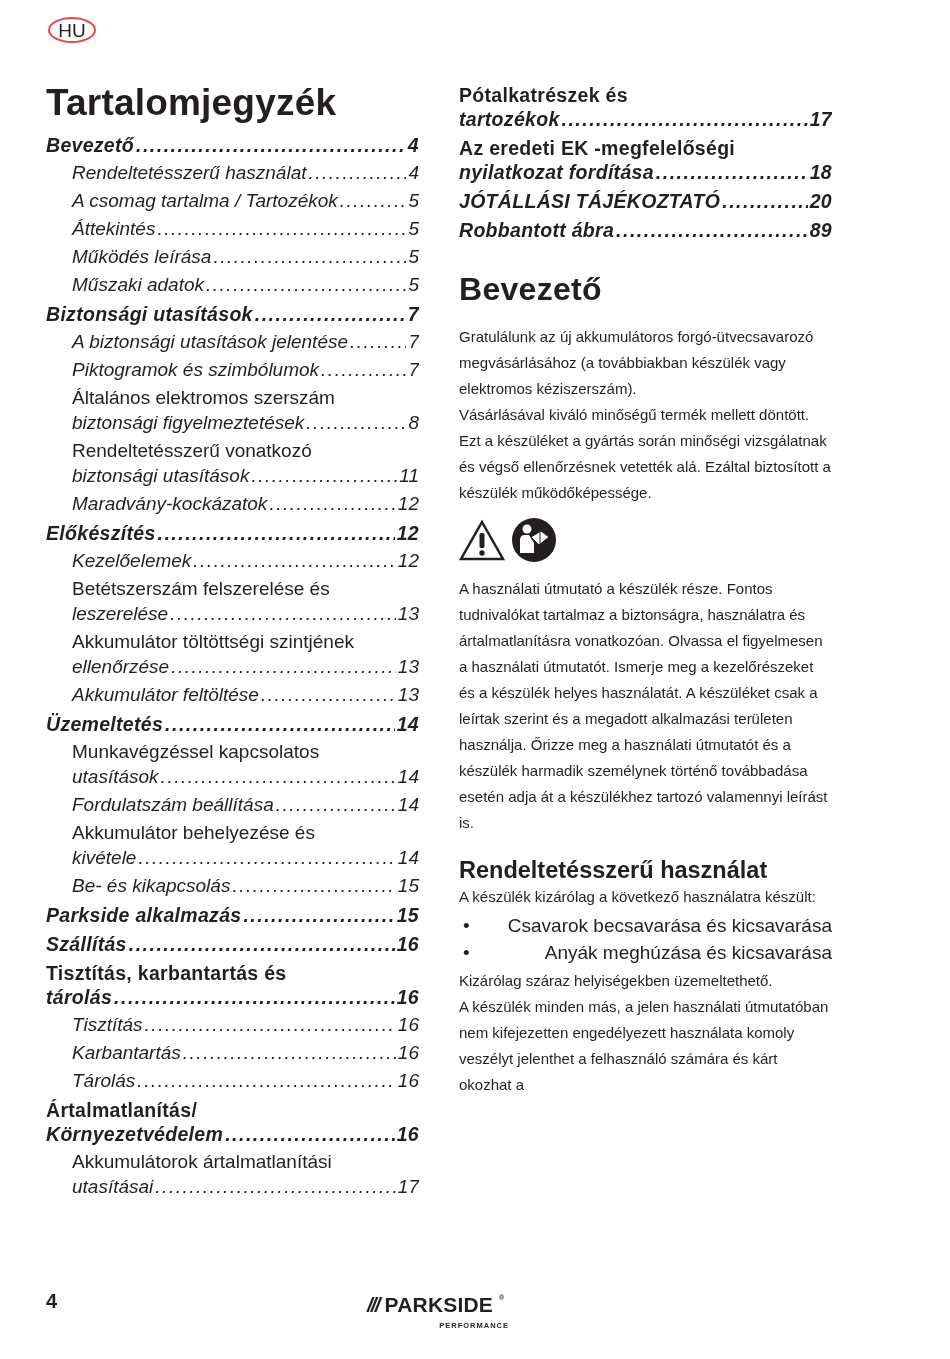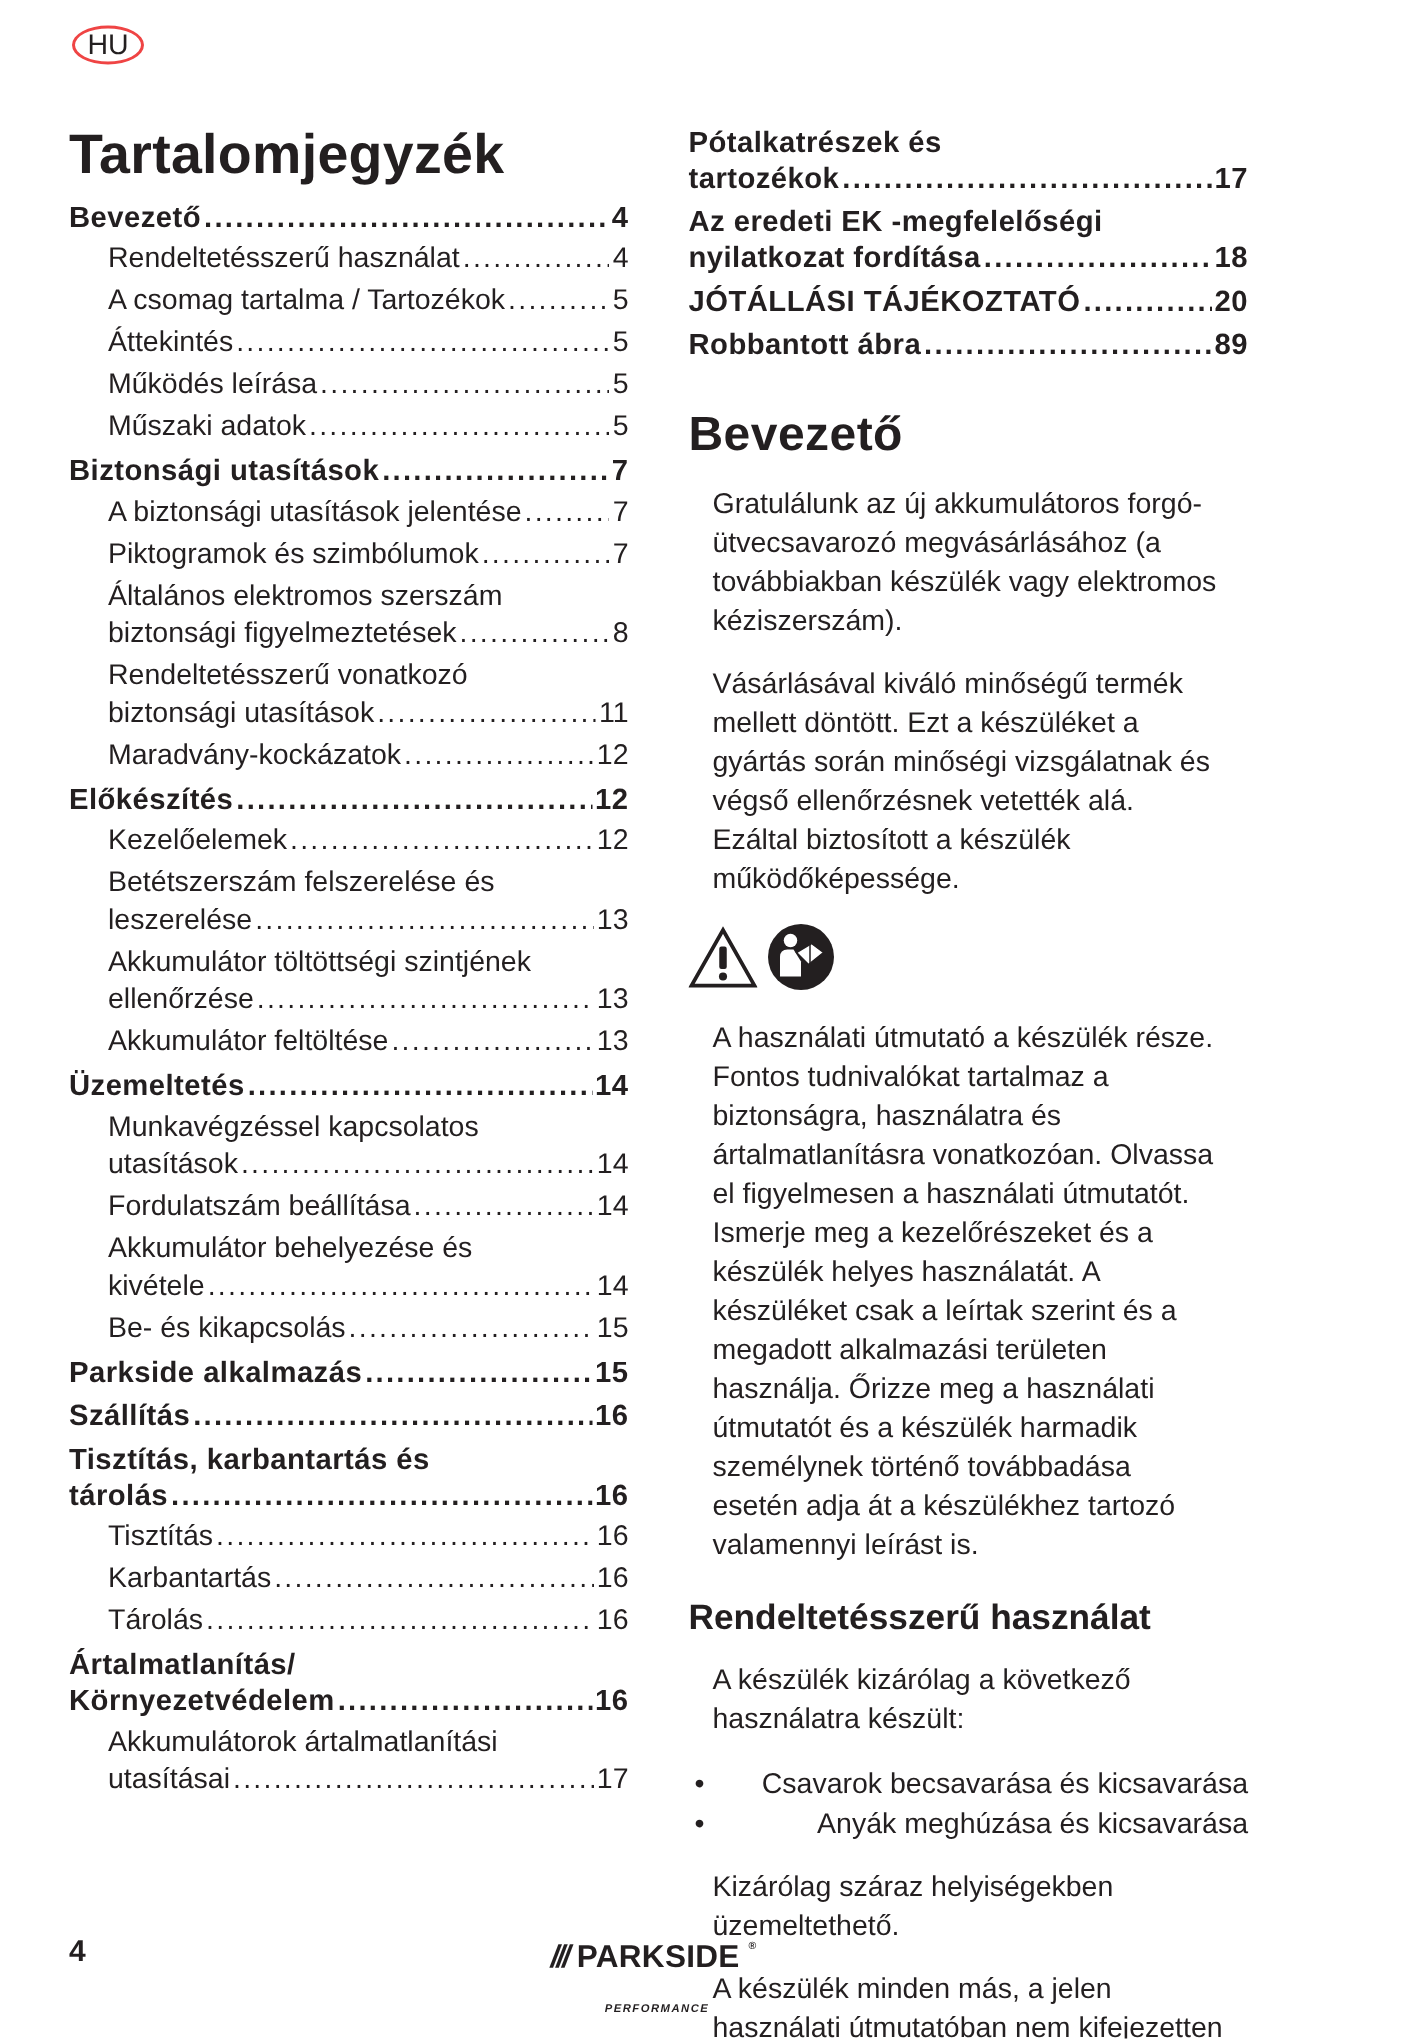--- a/index.html
+++ b/index.html
@@ -24,37 +24,37 @@
   .toc-entry { position: relative; overflow: hidden; }
   .toc-entry.main {
     font-weight: bold; font-size: 19.5px; line-height: 24px;
     padding: 3px 0 2px 0; letter-spacing: 0.3px;
   }
   .toc-entry.sub {
     font-size: 19px; line-height: 25px; padding-left: 26px; padding-top: 1px; padding-bottom: 2px;
   }
   .toc-entry .line-first { display: block; white-space: nowrap; }
   .toc-entry .line-last {
-    display: flex; align-items: flex-start; white-space: nowrap;
+    display: flex; align-items: flex-start; white-space: nowrap; font-style: italic;
   }
   .toc-entry .label { flex: 0 0 auto; }
   .toc-entry .dots {
     flex: 1 1 auto; overflow: hidden; white-space: nowrap;
     letter-spacing: 1.5px; margin: 0 2px;
   }
   .toc-entry .dots::after {
     content: "................................................................................................................................................";
   }
   .toc-entry .page { flex: 0 0 auto; text-align: right; }
 
   .section-title {
     font-size: 32px; font-weight: bold; margin: 26px 0 16px 0; line-height: 38px;
     letter-spacing: 0.3px;
   }
-  .para { font-size: 19px; line-height: 26px; margin: 16px; }
+  .para { font-size: 15px; line-height: 26px; margin: 0; }
   .sub-title {
     font-size: 23.5px; font-weight: bold; margin: 20px 0 0 0; line-height: 28px;
   }
   .icon-row { display: flex; align-items: center; gap: 6px; margin: 12px 0 10px 0; height: 48px; }
   .bullets { list-style: none; padding: 0; margin: 2px 0; }
   .bullets li { font-size: 19px; line-height: 27px; position: relative; padding-left: 27px; text-align: right; }
   .bullets li::before {
     content: "\2022"; position: absolute; left: 4px; top: 0;
   }
 
@@ -64,22 +64,22 @@
   .brand {
     position: absolute; left: 367px; top: 1294px; width: 150px;
   }
   .brand-main {
     display: flex; align-items: center; gap: 6px;
     font-size: 21px; font-weight: bold; letter-spacing: 0.2px; line-height: 22px;
   }
   .brand-slashes { font-style: italic; letter-spacing: -2px; }
   .brand-reg { font-size: 7px; vertical-align: top; position: relative; top: -7px; }
   .brand-sub {
-    font-size: 7.5px; font-weight: bold; letter-spacing: 1px; text-align: center;
-    margin-top: 18px; padding-right: 8px; font-style: italic;
+    font-size: 7.5px; font-weight: bold; letter-spacing: 1px; text-align: right;
+    margin-top: 5px; padding-right: 8px;
   }
 </style>
 </head>
 <body>
 
 <div class="lang-badge">
   <span>HU</span>
 </div>
 
 <div class="col-left">

